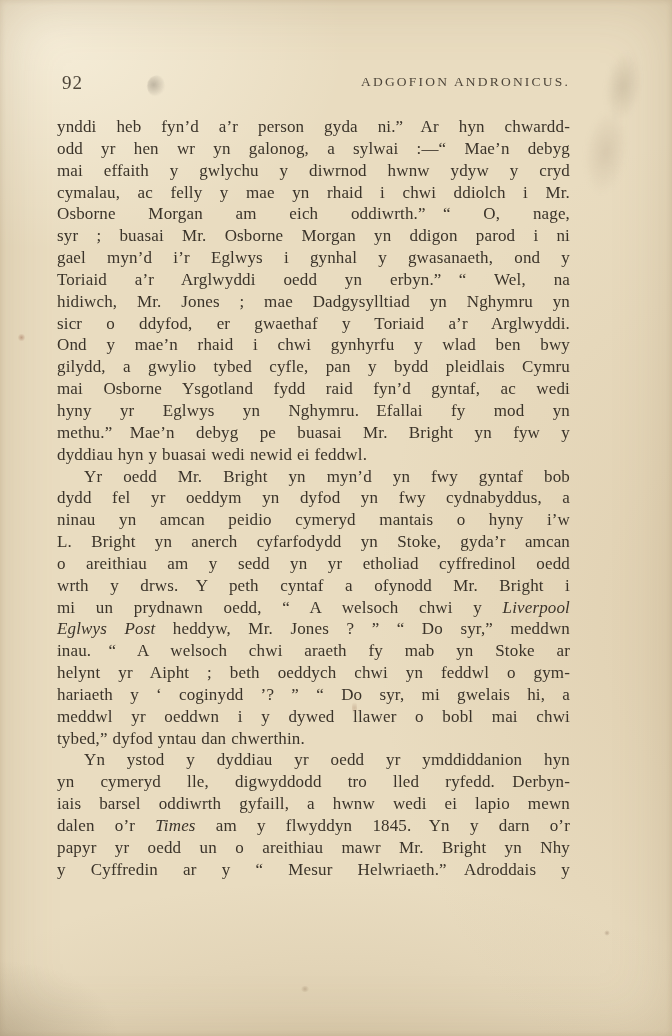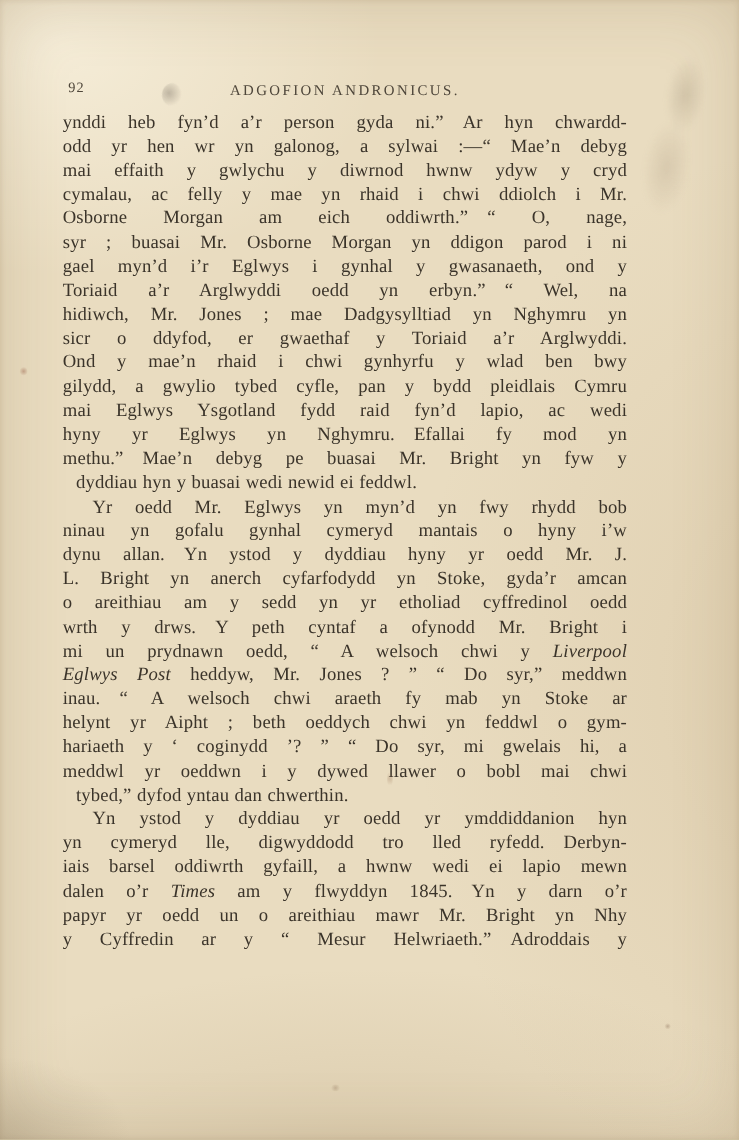--- a/index.html
+++ b/index.html
@@ -22,43 +22,43 @@
       radial-gradient(ellipse 500px 700px at 108% 60%, rgba(180,150,105,.18), rgba(180,150,105,0) 70%),
       radial-gradient(ellipse 600px 260px at 50% 103%, rgba(160,135,95,.20), rgba(160,135,95,0) 72%),
       var(--paper);
     box-shadow: inset 0 0 60px rgba(130,105,65,.22), inset 0 0 6px rgba(120,95,60,.18);
     color:var(--ink);
   }
   
   .header-row{position:absolute;left:57px;top:72px;width:513px;height:24px;}
   .page-number{
     position:absolute;left:5px;top:0;
-    font-size:13px;letter-spacing:1px;color:var(--header-ink);
+    font-size:19px;letter-spacing:1px;color:var(--header-ink);
   }
   .running-title{
-    position:absolute;left:0;right:0;top:2px;text-align:center;
+    position:absolute;left:0;right:0;top:2px;text-align:right;
     font-size:13.5px;letter-spacing:2.2px;color:var(--header-ink);
     font-variant:normal;
   }
   
   .textblock{
-    position:absolute;left:57px;top:100px;width:513px;
+    position:absolute;left:57px;top:116px;width:513px;
     font-size:17px;line-height:21.85px;
     color:var(--ink);
     text-rendering:optimizeLegibility;
   }
   .textblock .line{
     text-align:justify;
     text-align-last:justify;
     height:21.85px;
     letter-spacing:.15px;
     word-spacing:.5px;
     white-space:normal;
   }
-  .textblock .line.pend{text-align-last:left;margin-left:12px;}
+  .textblock .line.pend{text-align-last:left;}
   .textblock .line.indent{text-indent:27px;}
   .textblock i{font-style:italic;}
   
   .stain{position:absolute;pointer-events:none;}
   .smudge-header{
     left:147px;top:76px;width:18px;height:20px;border-radius:60% 40% 55% 45%;
     background:radial-gradient(circle at 40% 40%, rgba(110,100,88,.38), rgba(110,100,88,.10) 55%, rgba(110,100,88,0) 75%);
     filter:blur(.6px);transform:rotate(-20deg);
   }
   .smudge-topright{
@@ -106,27 +106,27 @@
       <div class="line"><span>mai effaith y gwlychu y diwrnod hwnw ydyw y cryd</span></div>
       <div class="line"><span>cymalau, ac felly y mae yn rhaid i chwi ddiolch i Mr.</span></div>
       <div class="line"><span>Osborne Morgan am eich oddiwrth.”  “ O, nage,</span></div>
       <div class="line"><span>syr ; buasai Mr. Osborne Morgan yn ddigon parod i ni</span></div>
       <div class="line"><span>gael myn’d i’r Eglwys i gynhal y gwasanaeth, ond y</span></div>
       <div class="line"><span>Toriaid a’r Arglwyddi oedd yn erbyn.”  “ Wel, na</span></div>
       <div class="line"><span>hidiwch, Mr. Jones ; mae Dadgysylltiad yn Nghymru yn</span></div>
       <div class="line"><span>sicr o ddyfod, er gwaethaf y Toriaid a’r Arglwyddi.</span></div>
       <div class="line"><span>Ond y mae’n rhaid i chwi gynhyrfu y wlad ben bwy</span></div>
       <div class="line"><span>gilydd, a gwylio tybed cyfle, pan y bydd pleidlais Cymru</span></div>
-      <div class="line"><span>mai Eglwys Ysgotland fydd raid fyn’d lapio, ac wedi</span></div>
+      <div class="line"><span>mai Osborne Ysgotland fydd raid fyn’d gyntaf, ac wedi</span></div>
       <div class="line"><span>hyny yr Eglwys yn Nghymru.  Efallai fy mod yn</span></div>
       <div class="line"><span>methu.”  Mae’n debyg pe buasai Mr. Bright yn fyw y</span></div>
       <div class="line pend"><span>dyddiau hyn y buasai wedi newid ei feddwl.</span></div>
-      <div class="line indent"><span>Yr oedd Mr. Eglwys yn myn’d yn fwy rhydd bob</span></div>
-      <div class="line"><span>ninau yn gofalu gynhal cymeryd mantais o hyny i’w</span></div>
-      <div class="line"><span>dynu allan.  Yn ystod y dyddiau hyny yr oedd Mr. J.</span></div>
+      <div class="line indent"><span>Yr oedd Mr. Bright yn myn’d yn fwy gyntaf bob</span></div>
+      <div class="line"><span>dydd fel yr oeddym yn dyfod yn fwy cydnabyddus, a</span></div>
+      <div class="line"><span>ninau yn amcan peidio cymeryd mantais o hyny i’w</span></div>
       <div class="line"><span>L. Bright yn anerch cyfarfodydd yn Stoke, gyda’r amcan</span></div>
       <div class="line"><span>o areithiau am y sedd yn yr etholiad cyffredinol oedd</span></div>
       <div class="line"><span>wrth y drws.  Y peth cyntaf a ofynodd Mr. Bright i</span></div>
       <div class="line"><span>mi un prydnawn oedd, “ A welsoch chwi y </span><i>Liverpool</i></div>
       <div class="line"><i>Eglwys Post</i><span> heddyw, Mr. Jones ? ”  “ Do syr,” meddwn</span></div>
       <div class="line"><span>inau.  “ A welsoch chwi araeth fy mab yn Stoke ar</span></div>
       <div class="line"><span>helynt yr Aipht ; beth oeddych chwi yn feddwl o gym-</span></div>
       <div class="line"><span>hariaeth y ‘ coginydd ’? ”  “ Do syr, mi gwelais hi, a</span></div>
       <div class="line"><span>meddwl yr oeddwn i y dywed llawer o bobl mai chwi</span></div>
       <div class="line pend"><span>tybed,” dyfod yntau dan chwerthin.</span></div>

